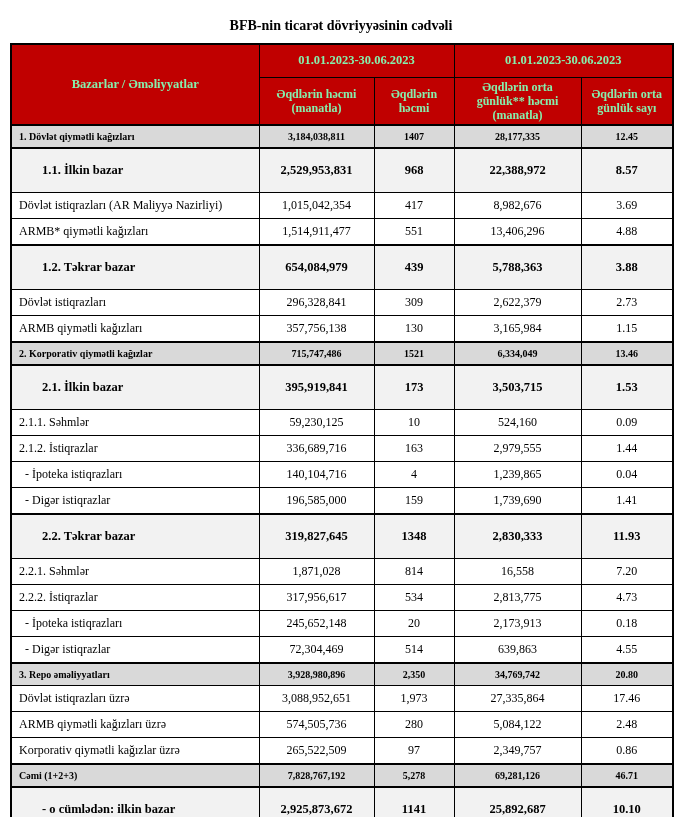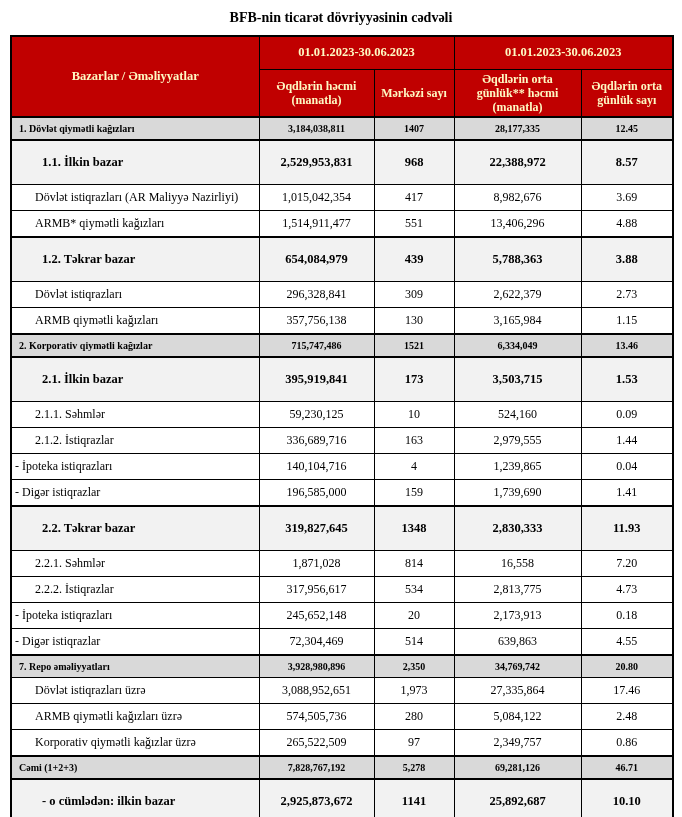--- a/index.html
+++ b/index.html
@@ -11,37 +11,37 @@
   *{box-sizing:border-box;}
   html,body{margin:0;padding:0;}
   body{
     width:682px;height:817px;background:#ffffff;
     font-family:"Liberation Serif","DejaVu Serif",serif;
     color:#000;
     overflow:hidden;
   }
   .title{
     text-align:center;font-weight:bold;font-size:14px;
-    padding-top:10px;margin:0 0 9px 0;
+    padding-top:10px;margin:8px 0 9px 0;
   }
   table.turnover{
     border-collapse:collapse;
     table-layout:fixed;
     width:662px;
     margin:0 0 0 10px;
     border:2px solid var(--border-black);
   }
   th,td{
     border:1px solid var(--border-black);
     vertical-align:middle;
     overflow:hidden;
   }
   thead th{
     background:var(--header-red);
-    color:#fef9c3;
+    color:#86efac;
     font-weight:bold;
     text-align:center;
     padding:2px 3px;
   }
   thead tr.period-row th{height:33px;font-size:12.5px;}
   thead th.corner{font-size:13px;}
   thead tr.sub-row th{height:46px;font-size:12px;line-height:1.18;}
   thead tr.sub-row th{border-bottom:2px solid var(--border-black);}
 
   tbody td{font-size:12px;padding:2px 3px;}
@@ -56,22 +56,22 @@
   tr.r-subtotal td, tr.r-subtotal-dash td{
     background:var(--subtotal-gray);
     font-weight:bold;font-size:12.5px;height:45px;
     border-top:2px solid var(--border-black);
   }
   tr.r-plain td, tr.r-dash td{
     background:#ffffff;height:26px;
   }
   tr.r-total td.label{padding-left:7px;}
   tr.r-subtotal td.label{padding-left:30px;}
-  tr.r-plain td.label{padding-left:23px;}
-  tr.r-dash td.label{padding-left:3px;}
+  tr.r-plain td.label{padding-left:7px;}
+  tr.r-dash td.label{padding-left:13px;}
   tr.r-subtotal-dash td.label{padding-left:30px;}
 
   .footnotes{
     margin:3px 0 0 12px;
     font-size:11px;
     line-height:1.32;
   }
 </style>
 </head>
 <body>
@@ -88,21 +88,21 @@
       <col style="width:92px">
     </colgroup>
     <thead>
       <tr class="period-row">
         <th class="corner" rowspan="2">Bazarlar / Əməliyyatlar</th>
         <th colspan="2">01.01.2023-30.06.2023</th>
         <th colspan="2">01.01.2023-30.06.2023</th>
       </tr>
       <tr class="sub-row" id="subheader-row">
           <th>Əqdlərin həcmi (manatla)</th>
-          <th>Mərkəzi sayı</th>
+          <th>Əqdlərin həcmi</th>
           <th>Əqdlərin orta günlük** həcmi (manatla)</th>
           <th>Əqdlərin orta günlük sayı</th>
         </tr>
     </thead>
     <tbody id="table-body">
         <tr class="r-total">
           <td class="label">1. Dövlət qiymətli kağızları</td>
           <td class="num">3,184,038,811</td>
           <td class="num">1407</td>
           <td class="num">28,177,335</td>
@@ -221,21 +221,21 @@
           <td class="num">0.18</td>
         </tr>
         <tr class="r-dash">
           <td class="label">- Digər istiqrazlar</td>
           <td class="num">72,304,469</td>
           <td class="num">514</td>
           <td class="num">639,863</td>
           <td class="num">4.55</td>
         </tr>
         <tr class="r-total">
-          <td class="label">7. Repo əməliyyatları</td>
+          <td class="label">3. Repo əməliyyatları</td>
           <td class="num">3,928,980,896</td>
           <td class="num">2,350</td>
           <td class="num">34,769,742</td>
           <td class="num">20.80</td>
         </tr>
         <tr class="r-plain">
           <td class="label">Dövlət istiqrazları üzrə</td>
           <td class="num">3,088,952,651</td>
           <td class="num">1,973</td>
           <td class="num">27,335,864</td>

